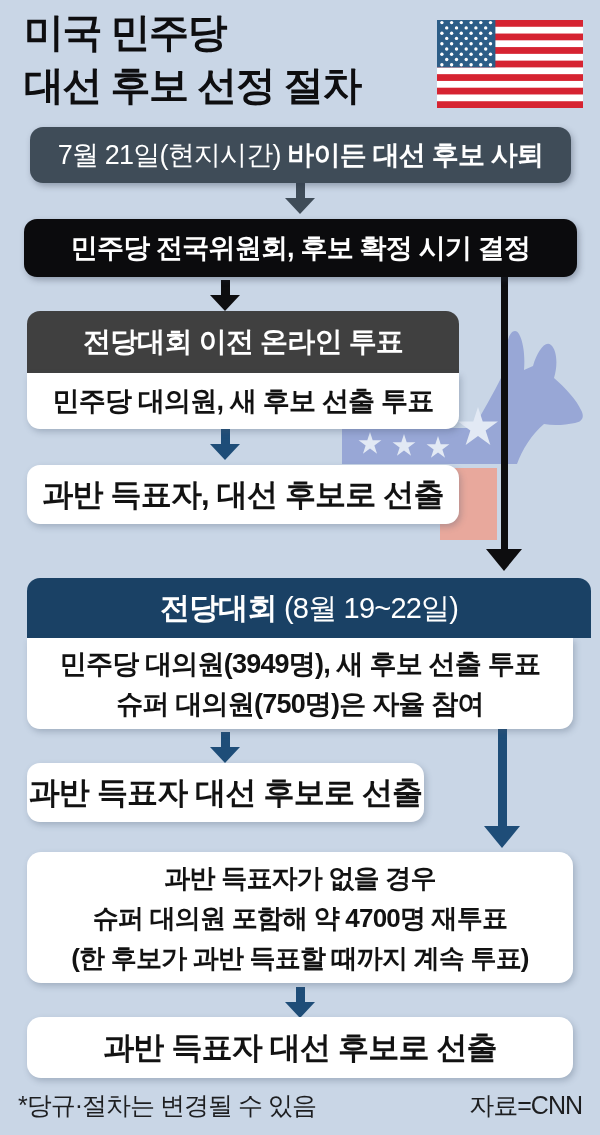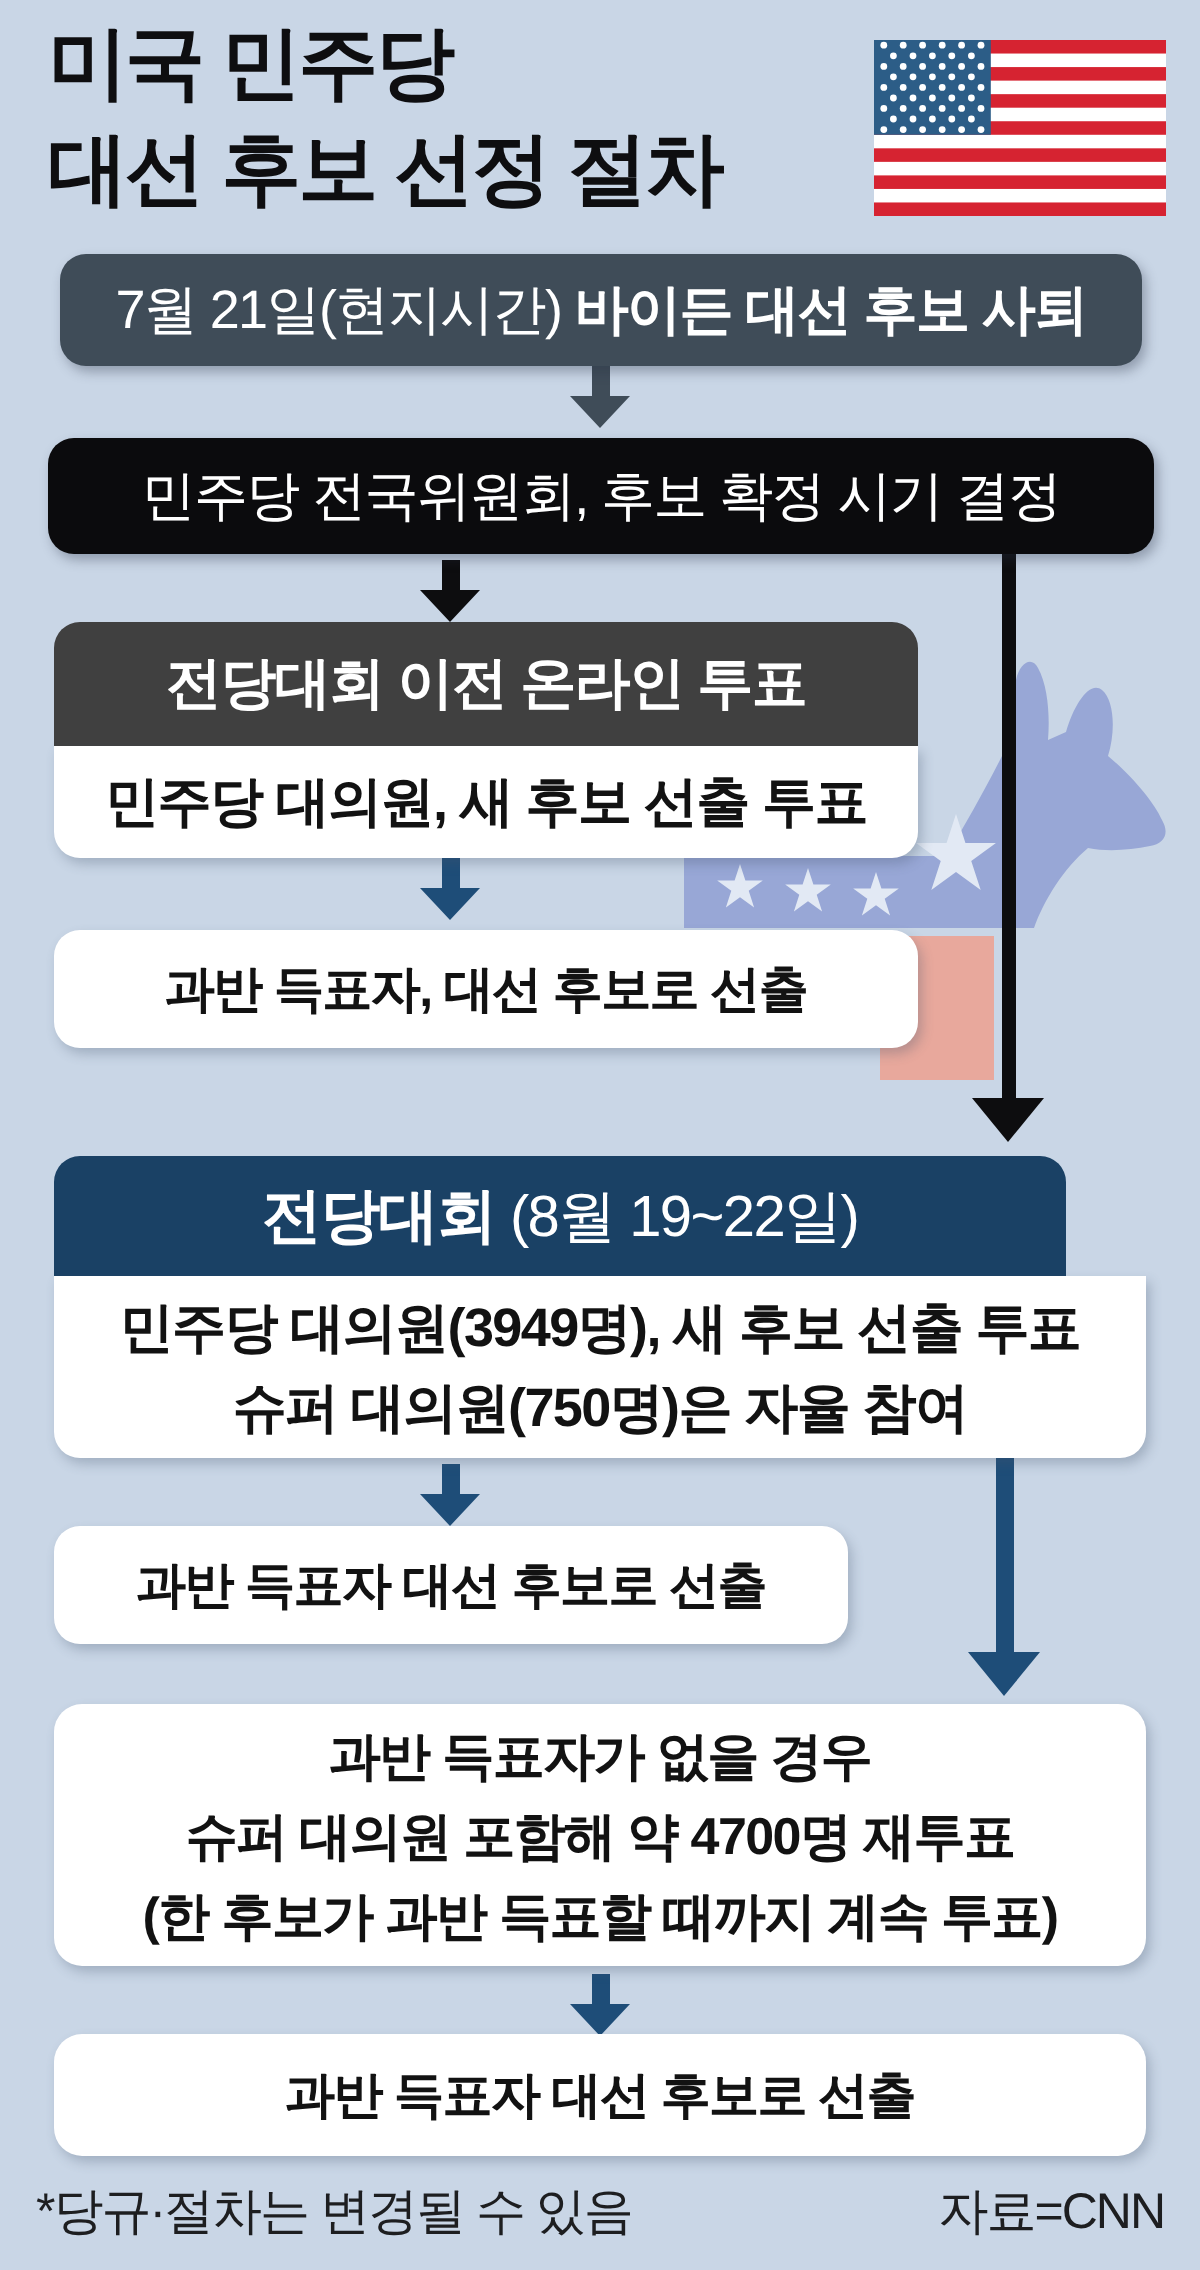--- a/index.html
+++ b/index.html
@@ -31,21 +31,21 @@
     text-align:center;letter-spacing:-0.8px;
     z-index:3;
   }
   .box-dark{
     color:#fff;border-radius:13px;
     font-size:27px;
     box-shadow:2px 3px 6px rgba(40,50,70,.35);
   }
   .box-white{
     background:#fff;color:#121212;border-radius:13px;
-    font-size:25px;font-weight:700;
+    font-size:31px;font-weight:700;
     box-shadow:2px 3px 6px rgba(70,85,110,.30);
   }
   .card-header{
     color:#fff;border-radius:13px 13px 0 0;
     font-weight:800;font-size:28px;
   }
   .card-body{
     background:#fff;color:#121212;border-radius:0 0 13px 13px;
     font-weight:700;font-size:27px;
     box-shadow:2px 3px 6px rgba(70,85,110,.30);
@@ -176,21 +176,21 @@
     <span>
       <span style="font-weight:500;">7월 21일(현지시간) </span><span style="font-weight:800;">바이든 대선 후보 사퇴</span>
     </span>
   </div>
 
   <div class="abs arrow" style="left:285px;top:183px;">
     <div class="stem" style="background:#3f4c58;"></div>
     <div class="head" style="border-top-color:#3f4c58;"></div>
   </div>
 
-  <div class="abs box box-dark" style="left:24px;top:219px;width:553px;height:58px;background:#0b0b0d;font-weight:400;">
+  <div class="abs box box-dark" style="left:24px;top:219px;width:553px;height:58px;background:#0b0b0d;font-weight:700;">
     <span>민주당 전국위원회, 후보 확정 시기 결정</span>
   </div>
 
   <div class="abs arrow" style="left:210px;top:280px;">
     <div class="stem" style="background:#0d0d0f;"></div>
     <div class="head" style="border-top-color:#0d0d0f;"></div>
   </div>
 
   <div class="abs vline" style="left:501px;top:277px;width:7px;height:272px;background:#0d0d0f;"></div>
   <div class="abs bighead" style="left:486px;top:549px;border-top-color:#0d0d0f;"></div>
@@ -204,21 +204,21 @@
 
   <div class="abs arrow" style="left:210px;top:429px;">
     <div class="stem" style="background:#1e4d78;"></div>
     <div class="head" style="border-top-color:#1e4d78;"></div>
   </div>
 
   <div class="abs box box-white" style="left:27px;top:465px;width:432px;height:59px;">
     <span>과반 득표자, 대선 후보로 선출</span>
   </div>
 
-  <div class="abs box card-header" style="left:27px;top:578px;width:506px;height:60px;background:#1a4165;font-size:30px;">
+  <div class="abs box card-header" style="left:27px;top:578px;width:564px;height:60px;background:#1a4165;font-size:30px;">
     <span>
       <span style="font-weight:800;">전당대회</span><span style="font-weight:500;font-size:29px;"> (8월 19~22일)</span>
     </span>
   </div>
   <div class="abs box card-body" style="left:27px;top:638px;width:546px;height:91px;line-height:40px;">
     <span>
       <span>민주당 대의원(3949명), 새 후보 선출 투표</span><br>
       <span>슈퍼 대의원(750명)은 자율 참여</span>
     </span>
   </div>

